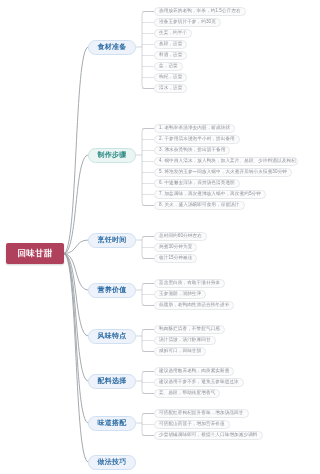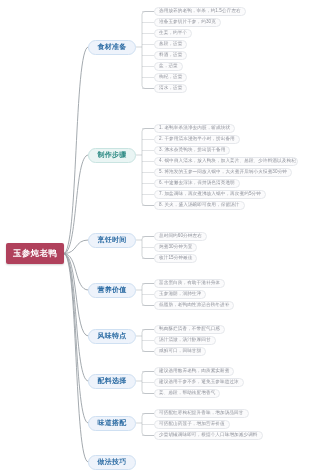--- a/index.html
+++ b/index.html
@@ -143,21 +143,21 @@
       <path d="M 142 382.5 L 154 382.5" stroke="#9aa0a6" stroke-width="0.5" opacity="0.6"></path>
       <path d="M 142 393.5 L 154 393.5" stroke="#9aa0a6" stroke-width="0.5" opacity="0.6"></path>
       <path d="M 64 253.5 C 78 253.5, 74 423, 88 423" fill="none" stroke="#9aa0a6" stroke-width="0.9" stroke-linecap="round"></path>
       <path d="M 154 413.5 L 145 413.5 Q 142 413.5 142 416.5 L 142 432.5 Q 142 435.5 145 435.5 L 154 435.5" fill="none" stroke="#9aa0a6" stroke-width="0.6" opacity="0.75"></path>
       <path d="M 136 423 L 142 423" stroke="#9aa0a6" stroke-width="0.6" fill="none" opacity="0.75"></path>
       <path d="M 142 413.5 L 154 413.5" stroke="#9aa0a6" stroke-width="0.5" opacity="0.6"></path>
       <path d="M 142 424.5 L 154 424.5" stroke="#9aa0a6" stroke-width="0.5" opacity="0.6"></path>
       <path d="M 142 435.5 L 154 435.5" stroke="#9aa0a6" stroke-width="0.5" opacity="0.6"></path>
       <path d="M 64 253.5 C 78 253.5, 74 462, 88 462" fill="none" stroke="#9aa0a6" stroke-width="0.9" stroke-linecap="round"></path>
     </svg>
-<div class="root-node" style="left: 6px; top: 243px; width: 58px; height: 21px;">玉参炖老鸭</div>
+<div class="root-node" style="left: 6px; top: 243px; width: 58px; height: 21px;">回味甘甜</div>
     <div class="topic-node" style="left: 88px; top: 39.5px; width: 48px; height: 15px;">食材准备</div>
     <div class="leaf-node" style="left: 154px; top: 7px; max-width: 144px;">选用放养的老鸭，宰杀，约1.5公斤左右</div>
     <div class="leaf-node" style="left: 154px; top: 18px; max-width: 144px;">准备玉参切片干参，约30克</div>
     <div class="leaf-node" style="left: 154px; top: 29px; max-width: 144px;">生姜，约半个</div>
     <div class="leaf-node" style="left: 154px; top: 40px; max-width: 144px;">葱段，适量</div>
     <div class="leaf-node" style="left: 154px; top: 51px; max-width: 144px;">料酒，适量</div>
     <div class="leaf-node" style="left: 154px; top: 62px; max-width: 144px;">盐，适量</div>
     <div class="leaf-node" style="left: 154px; top: 73px; max-width: 144px;">枸杞，适量</div>
     <div class="leaf-node" style="left: 154px; top: 84px; max-width: 144px;">清水，适量</div>
     <div class="topic-node teal" style="left: 88px; top: 147.5px; width: 48px; height: 15px;">制作步骤</div>

